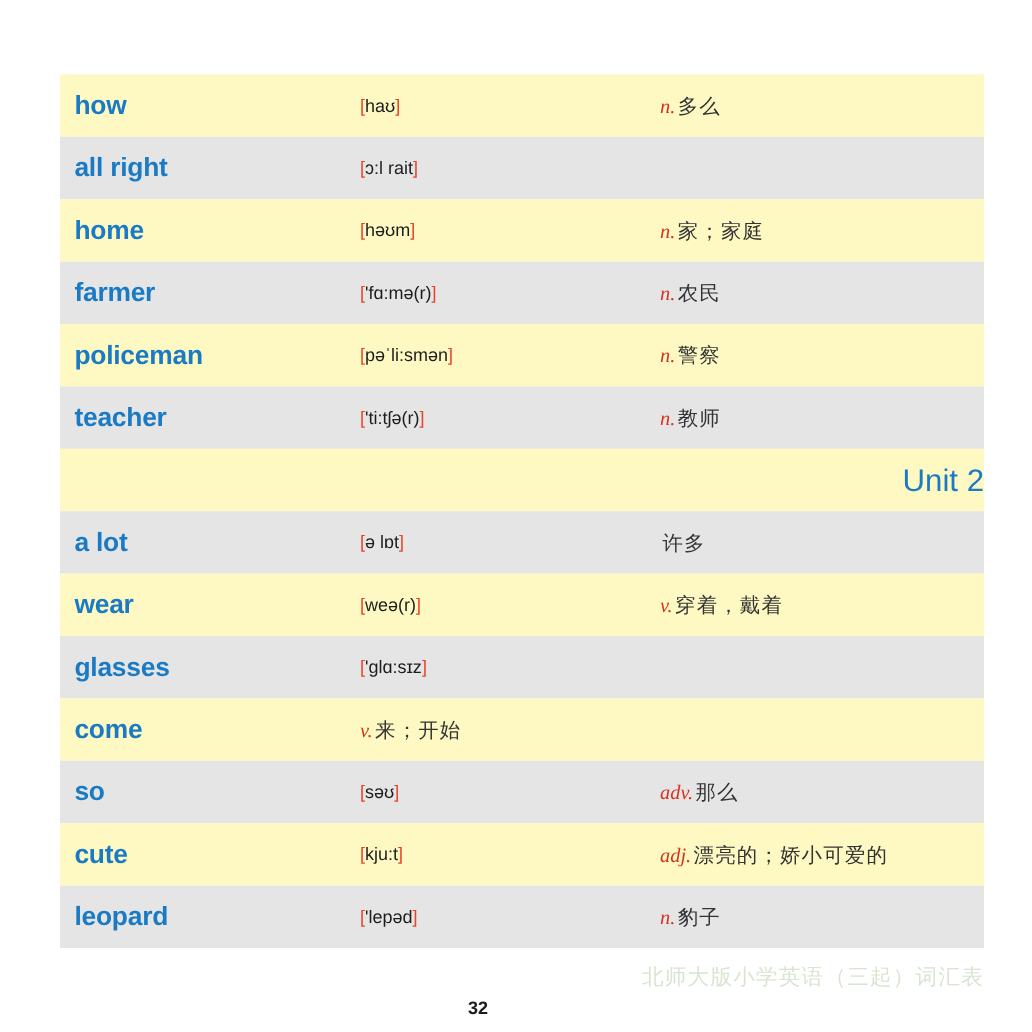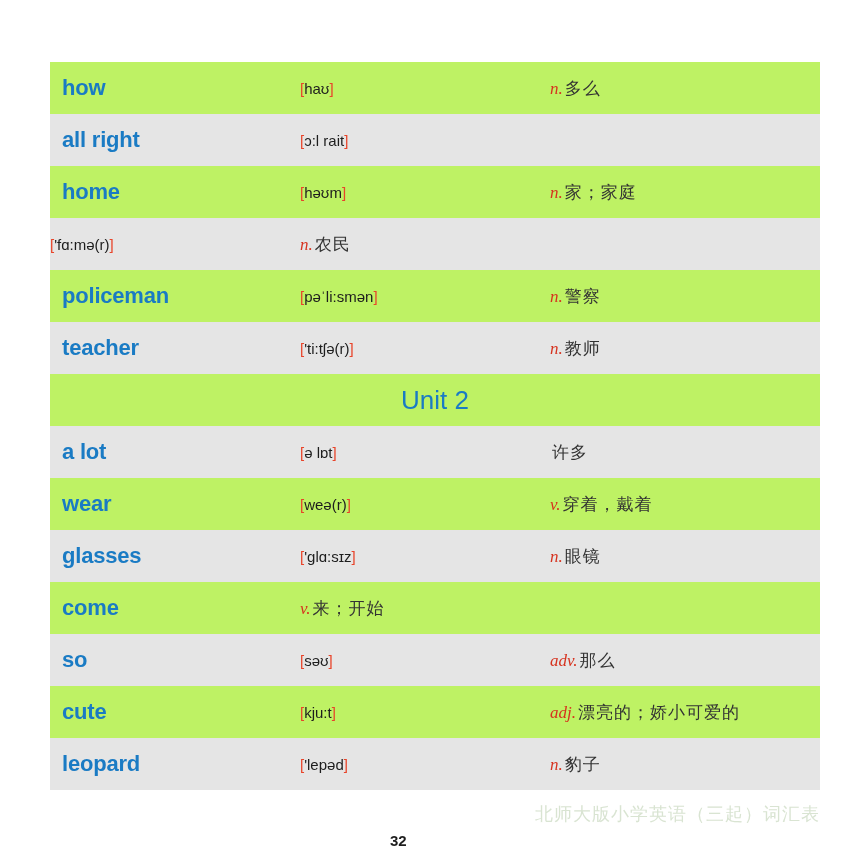--- a/index.html
+++ b/index.html
@@ -29,21 +29,21 @@
   }
 
   .row {
     position: relative;
     height: 52px;
     display: flex;
     align-items: center;
     background: #e5e5e5;
   }
   .row.shaded {
-    background: #bef264;
+    background: #fef9c3;
   }
 
   
   .c-word {
     width: 250px;
     flex: 0 0 250px;
     padding-left: 12px;
     box-sizing: border-box;
     color: #1a7bc4;
     font-weight: bold;
@@ -81,21 +81,21 @@
     color: #d6321e;
     font-style: italic;
     font-family: "Liberation Serif", serif;
     letter-spacing: 0;
     padding-right: 2px;
   }
   .unit-label {
     color: #1a7bc4;
     font-size: 26px;
     font-weight: normal;
-    text-align: center;
+    text-align: right;
     width: 100%;
   }
 
   
   #footer {
     position: absolute;
     left: 50px;
     top: 800px;
     width: 770px;
     height: 30px;
@@ -134,20 +134,21 @@
       <div class="row">
         <div class="c-word">all right</div>
         <div class="c-phon"><span class="brk">[</span><span>ɔ:l rait</span><span class="brk">]</span></div>
       </div>
       <div class="row shaded">
         <div class="c-word">home</div>
         <div class="c-phon"><span class="brk">[</span><span>həʊm</span><span class="brk">]</span></div>
         <div class="c-def"><span class="pos">n.</span><span>家；家庭</span></div>
       </div>
       <div class="row">
+        <div class="c-word">farmer</div>
         <div class="c-phon"><span class="brk">[</span><span>'fɑ:mə(r)</span><span class="brk">]</span></div>
         <div class="c-def"><span class="pos">n.</span><span>农民</span></div>
       </div>
       <div class="row shaded">
         <div class="c-word">policeman</div>
         <div class="c-phon"><span class="brk">[</span><span>pəˈli:smən</span><span class="brk">]</span></div>
         <div class="c-def"><span class="pos">n.</span><span>警察</span></div>
       </div>
       <div class="row">
         <div class="c-word">teacher</div>
@@ -163,21 +164,20 @@
         <div class="c-def"><span class="pos"></span><span>许多</span></div>
       </div>
       <div class="row shaded">
         <div class="c-word">wear</div>
         <div class="c-phon"><span class="brk">[</span><span>weə(r)</span><span class="brk">]</span></div>
         <div class="c-def"><span class="pos">v.</span><span>穿着，戴着</span></div>
       </div>
       <div class="row">
         <div class="c-word">glasses</div>
         <div class="c-phon"><span class="brk">[</span><span>'glɑ:sɪz</span><span class="brk">]</span></div>
-        <div class="c-def"><span class="pos">n.</span><span>眼镜</span></div>
       </div>
       <div class="row shaded">
         <div class="c-word">come</div>
         <div class="c-def"><span class="pos">v.</span><span>来；开始</span></div>
       </div>
       <div class="row">
         <div class="c-word">so</div>
         <div class="c-phon"><span class="brk">[</span><span>səʊ</span><span class="brk">]</span></div>
         <div class="c-def"><span class="pos">adv.</span><span>那么</span></div>
       </div>

